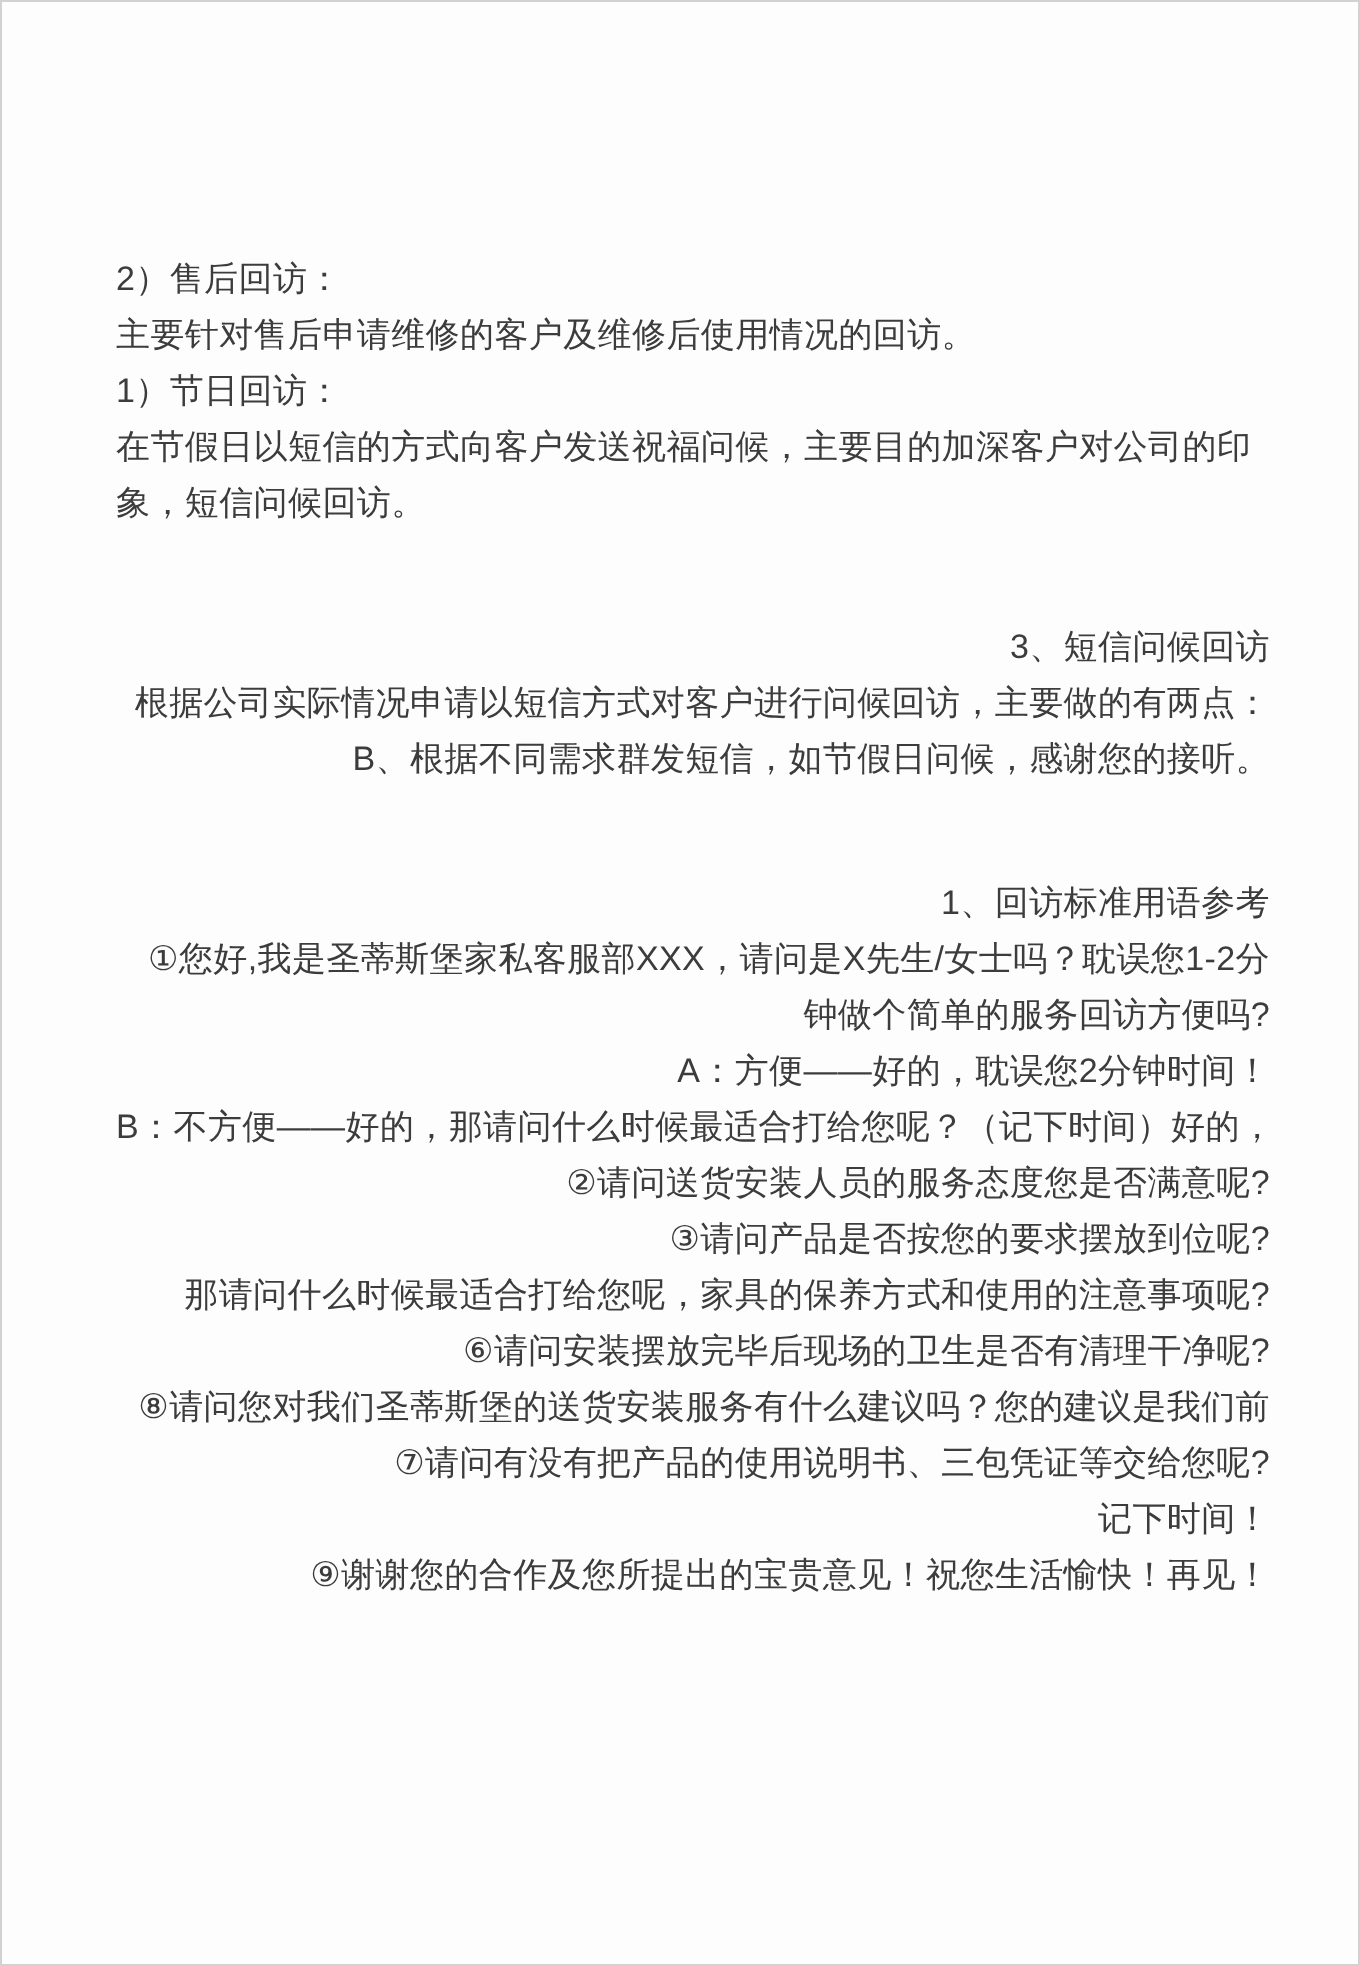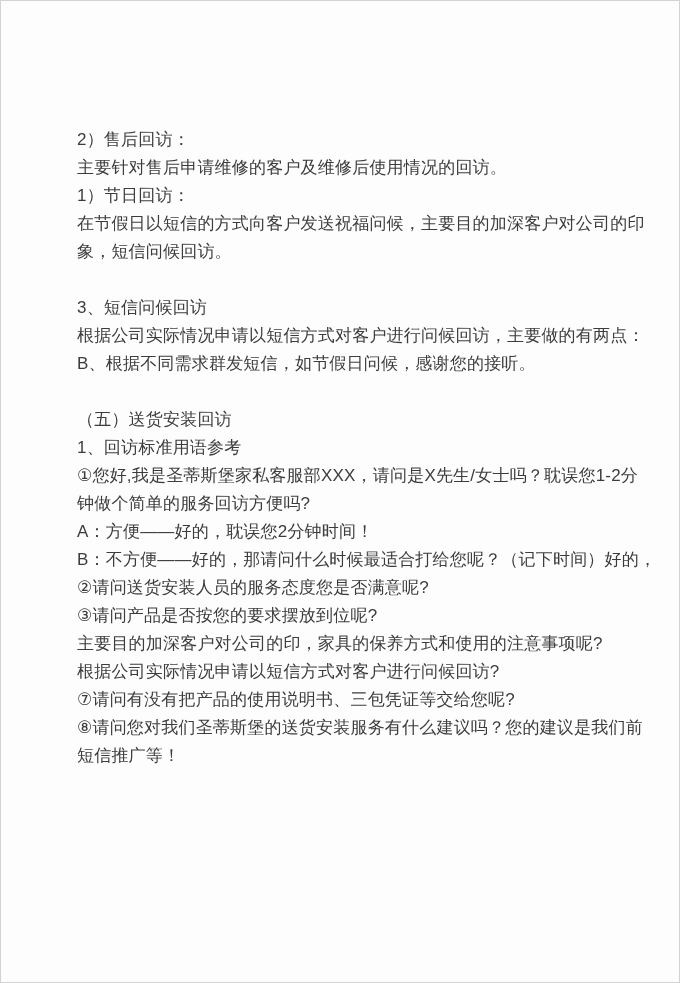--- a/index.html
+++ b/index.html
@@ -15,35 +15,36 @@
     box-sizing: border-box;
     background: #fdfdfd;
     border: 1px solid #d2d2d2;
     overflow: hidden;
   }
   .doc-body {
     position: absolute;
     top: 0;
     left: 0;
     right: 0;
-    padding: 125px 44px 0 76px;
+    padding: 125px 44px 0 57px;
   }
   .doc-line {
     font-size: 17px;
     line-height: 28px;
     height: 28px;
     color: #3c3c3c;
     letter-spacing: 0.2px;
     white-space: nowrap;
   }
   .section {
     margin: 0;
   }
   .section.gap-before {
-    margin-top: 28px;
+    margin-top: 44px;
+    text-align: right;
   }
 </style>
 </head>
 <body>
 
 <div class="page">
   <div class="doc-body">
 
     <div class="section">
       <div class="doc-line">2）售后回访：</div>
@@ -53,29 +54,29 @@
       <div class="doc-line">象，短信问候回访。</div>
     </div>
 
     <div class="section gap-before">
       <div class="doc-line">3、短信问候回访</div>
       <div class="doc-line">根据公司实际情况申请以短信方式对客户进行问候回访，主要做的有两点：</div>
       <div class="doc-line">B、根据不同需求群发短信，如节假日问候，感谢您的接听。</div>
     </div>
 
     <div class="section gap-before">
-      <div class="doc-line">（五）送货安装回访</div>
       <div class="doc-line">1、回访标准用语参考</div>
       <div class="doc-line">①您好,我是圣蒂斯堡家私客服部XXX，请问是X先生/女士吗？耽误您1-2分</div>
       <div class="doc-line">钟做个简单的服务回访方便吗?</div>
       <div class="doc-line">A：方便——好的，耽误您2分钟时间！</div>
       <div class="doc-line">B：不方便——好的，那请问什么时候最适合打给您呢？（记下时间）好的，</div>
       <div class="doc-line">②请问送货安装人员的服务态度您是否满意呢?</div>
       <div class="doc-line">③请问产品是否按您的要求摆放到位呢?</div>
-      <div class="doc-line">主要目的加深客户对公司的印，家具的保养方式和使用的注意事项呢?</div>
-      <div class="doc-line">根据公司实际情况申请以短信方式对客户进行问候回访?</div>
+      <div class="doc-line">那请问什么时候最适合打给您呢，家具的保养方式和使用的注意事项呢?</div>
+      <div class="doc-line">⑥请问安装摆放完毕后现场的卫生是否有清理干净呢?</div>
+      <div class="doc-line">⑧请问您对我们圣蒂斯堡的送货安装服务有什么建议吗？您的建议是我们前</div>
       <div class="doc-line">⑦请问有没有把产品的使用说明书、三包凭证等交给您呢?</div>
-      <div class="doc-line">⑧请问您对我们圣蒂斯堡的送货安装服务有什么建议吗？您的建议是我们前</div>
-      <div class="doc-line">短信推广等！</div>
+      <div class="doc-line">记下时间！</div>
+      <div class="doc-line">⑨谢谢您的合作及您所提出的宝贵意见！祝您生活愉快！再见！</div>
     </div>
 
   </div>
 </div>
 
 </body></html>

